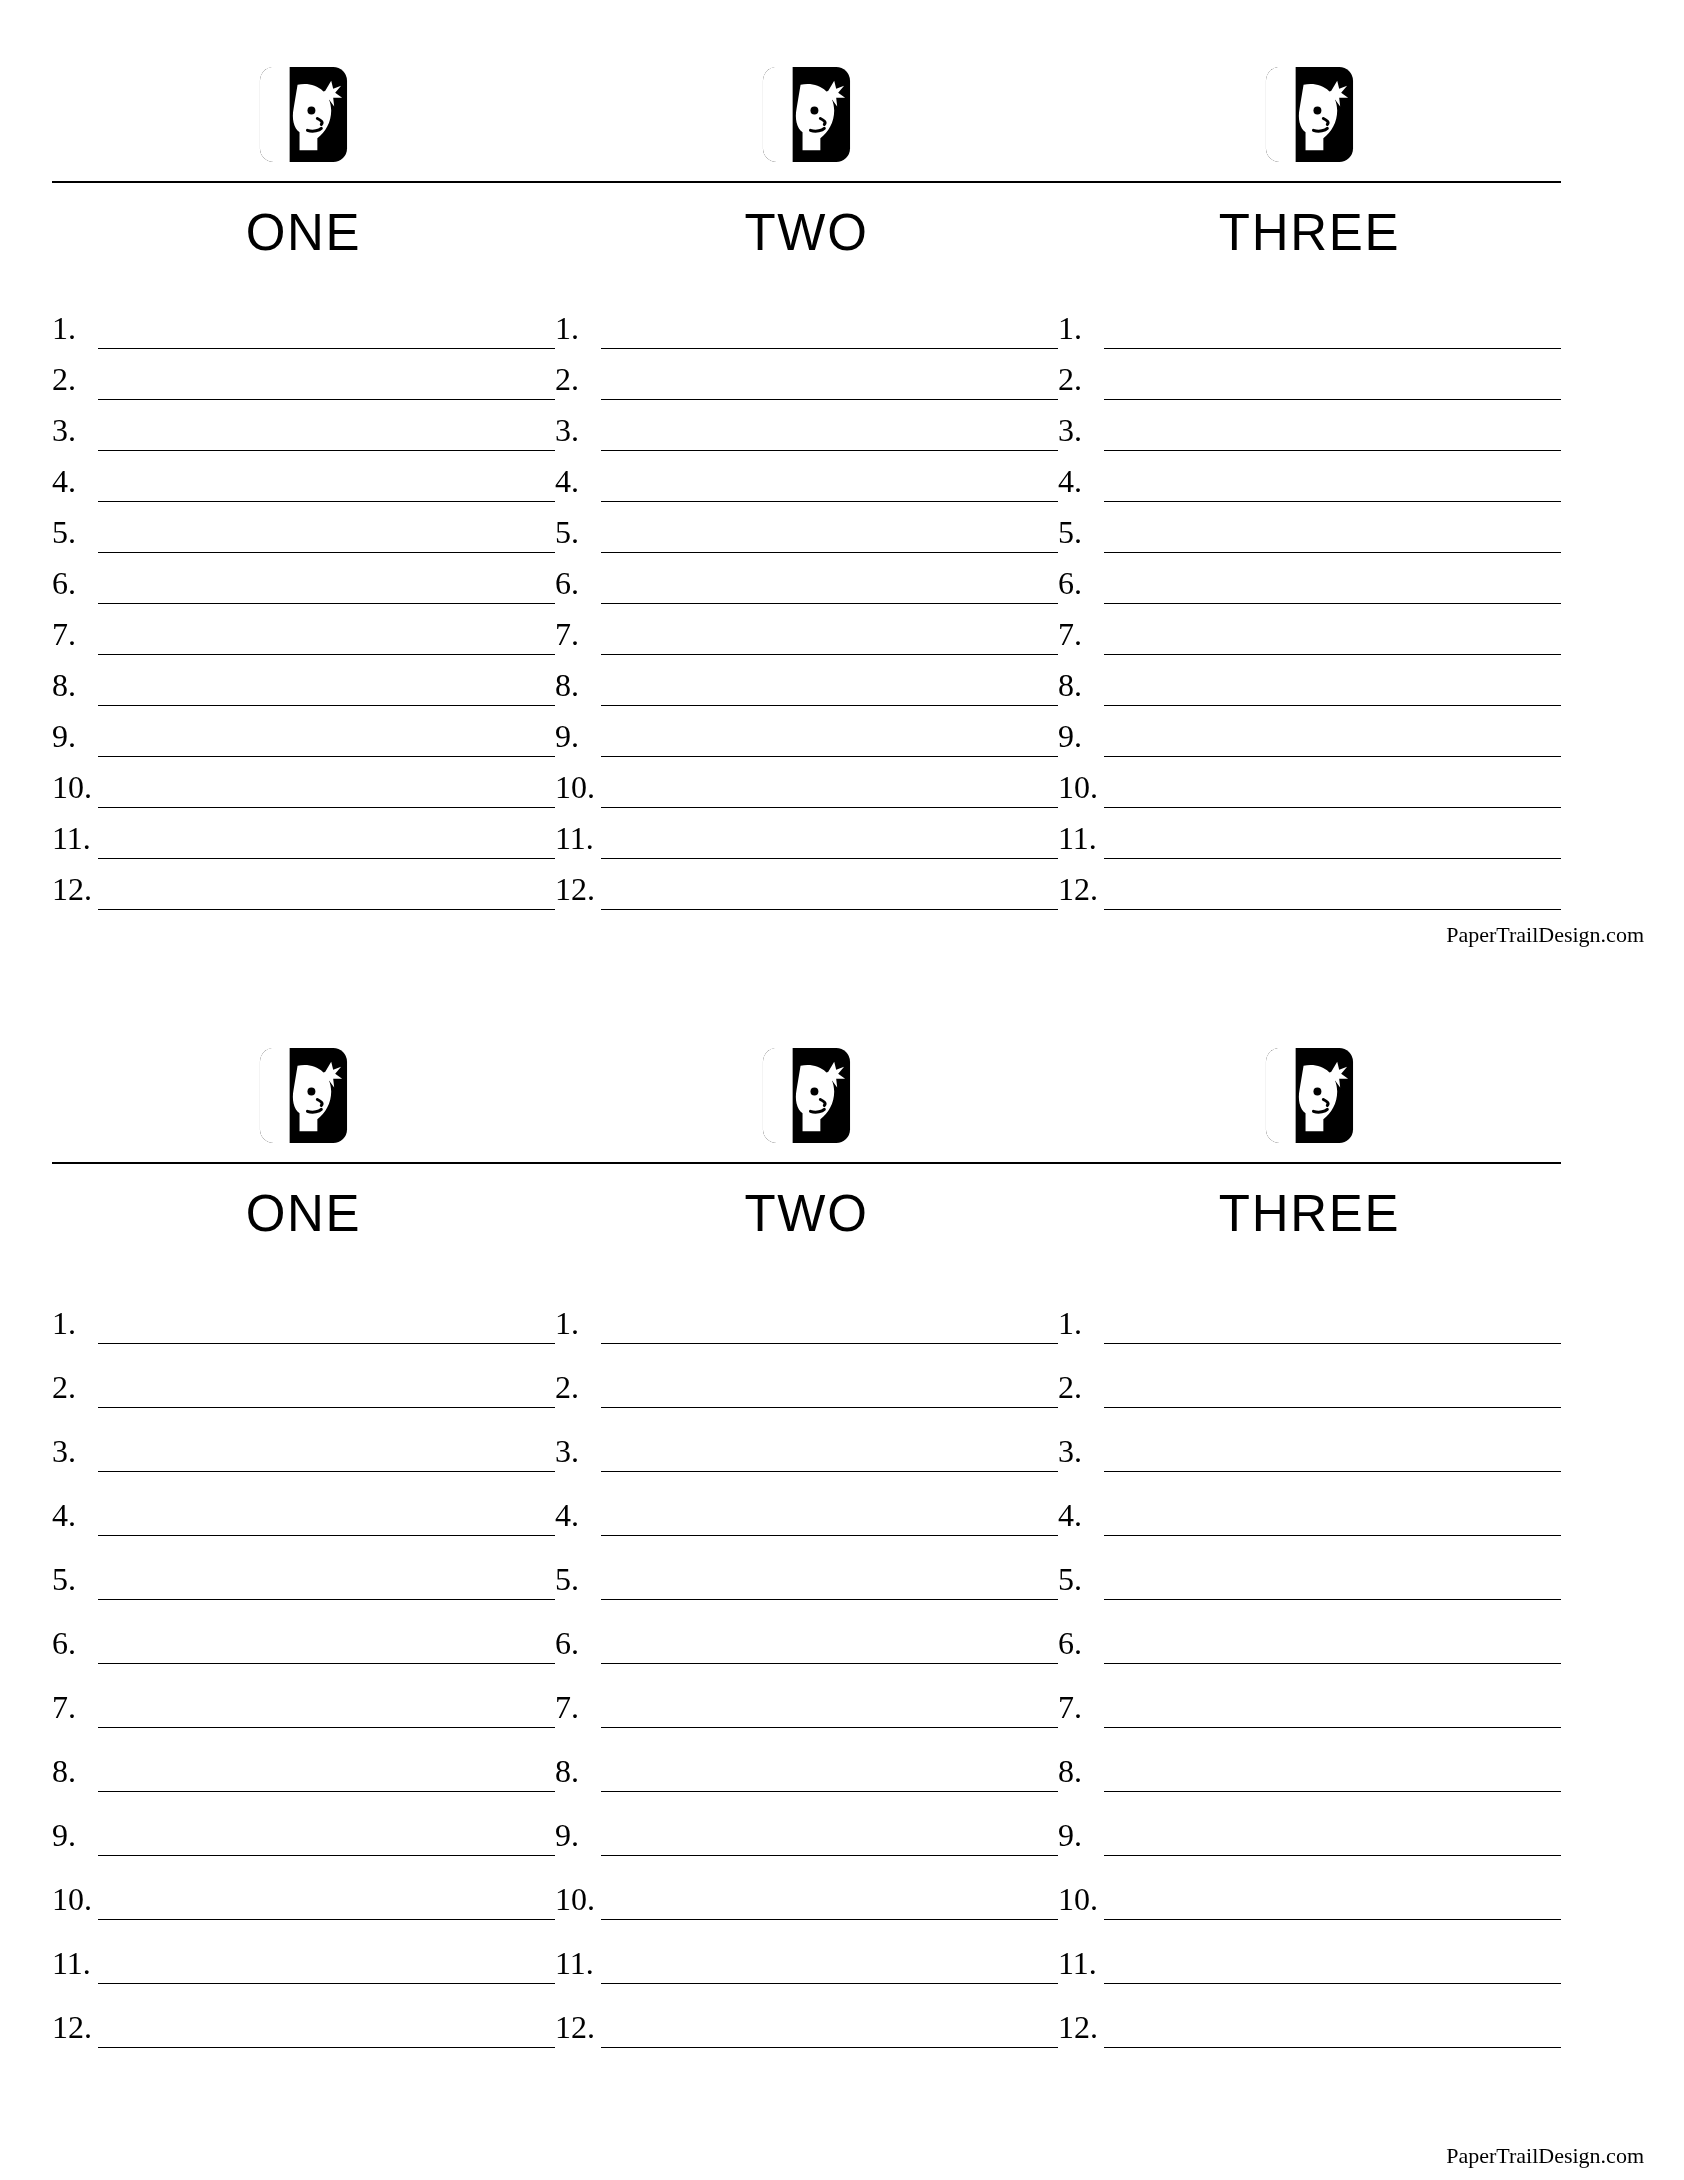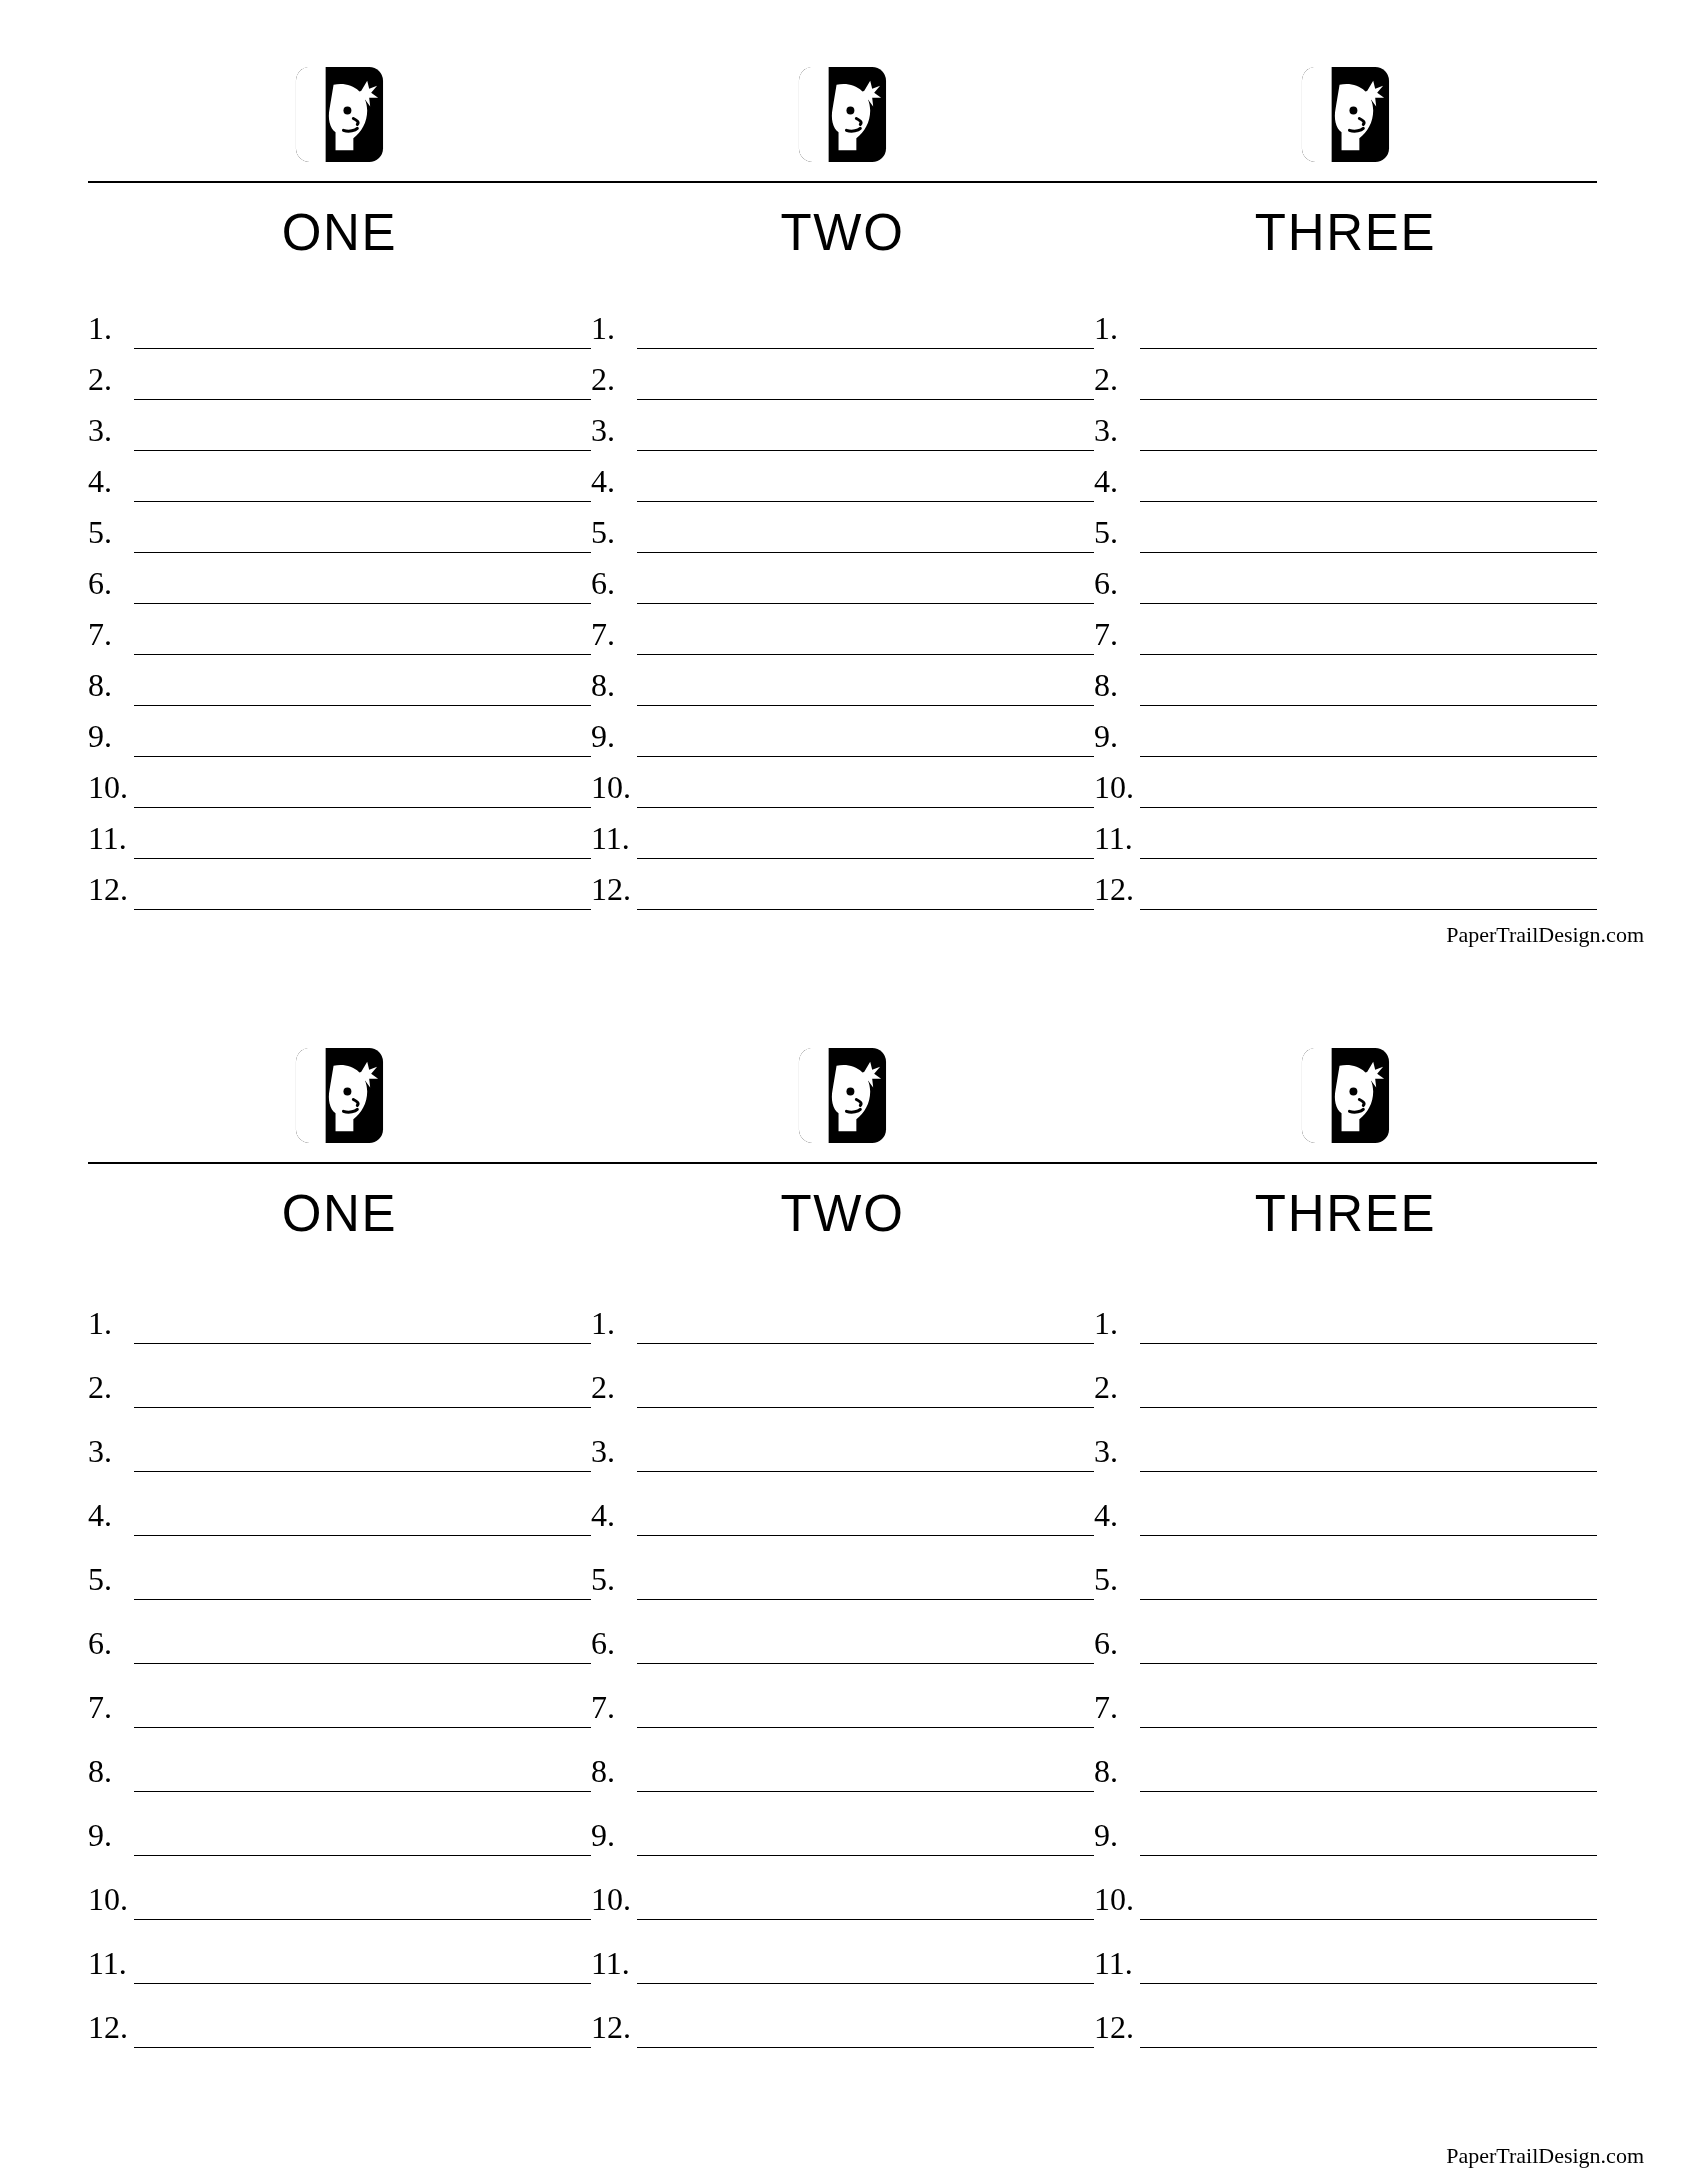--- a/index.html
+++ b/index.html
@@ -24,21 +24,21 @@
   .block {
     position: relative;
     width: 100%;
     box-sizing: border-box;
   }
   .block-1 { padding-top: 61px; }
   .block-2 { padding-top: 94px; }
 
   .columns {
     display: flex;
-    justify-content: center;
+    justify-content: flex-start;
     padding: 0 52px;
     box-sizing: border-box;
   }
   .column {
     width: 503px;
     box-sizing: border-box;
   }
 
   
   .logo-wrap {

